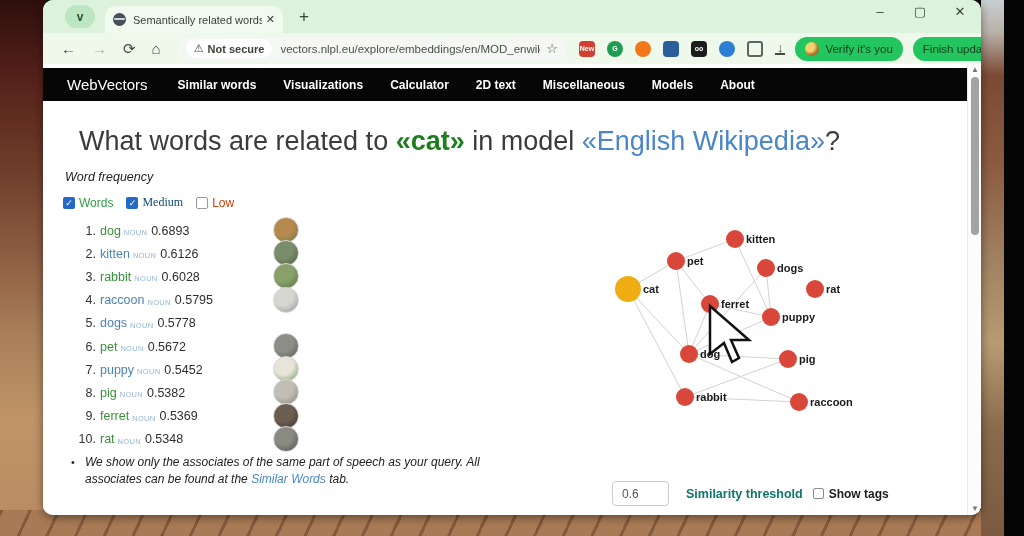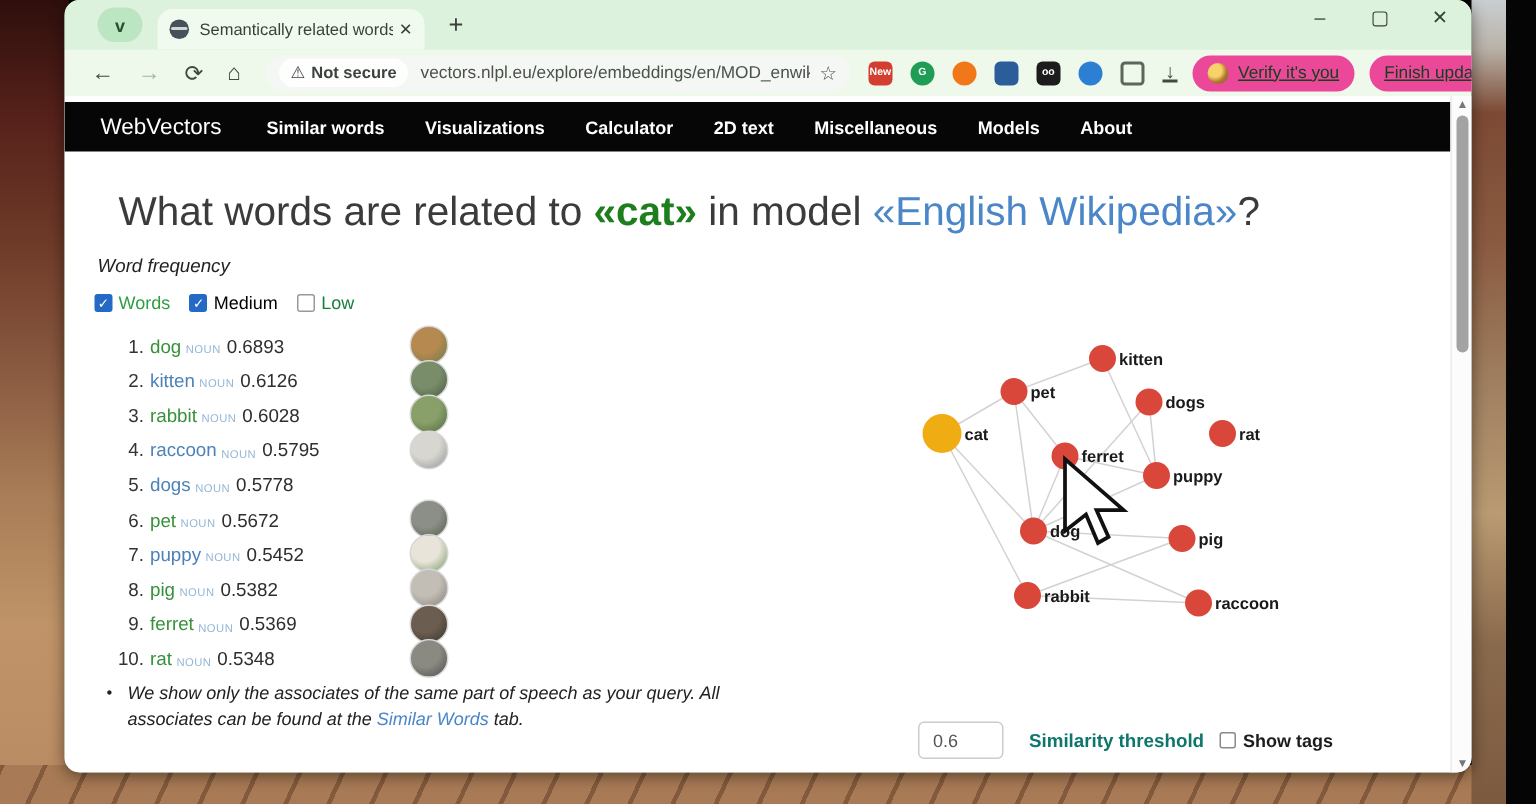--- a/index.html
+++ b/index.html
@@ -44,22 +44,22 @@
   .secure-chip .warn { font-size:11px; margin-right:4px; font-weight:normal; }
   .url-text { font-size:11.5px; color:#4a524a; margin-left:8px; white-space:nowrap; overflow:hidden; flex:1; }
   .star { color:#4a524a; font-size:13px; margin-left:6px; }
   .ext-row { display:flex; align-items:center; gap:12px; margin-left:12px; }
   .ext { width:16px; height:16px; border-radius:4px; display:flex; align-items:center; justify-content:center;
     font-size:7px; color:#fff; font-weight:bold; }
   .ext.circle { border-radius:50%; }
   .ext.outline { background:transparent; border:2px solid #5b665c; border-radius:3px; }
   .vdiv { width:1px; height:16px; background:#bcd8bd; margin:0 2px; }
   .dl-ic { font-size:13px; color:#3f4a40; position:relative; padding:0 2px; border-bottom:2px solid #3f4a40; line-height:11px; }
-  .pill { height:24px; background:#ec4899; border-radius:13px; display:flex; align-items:center;
-    padding:0 10px; margin-left:10px; font-size:11.5px; color:#14401c; white-space:nowrap;text-decoration:underline; }
+  .pill { height:24px; background:#22c55e; border-radius:13px; display:flex; align-items:center;
+    padding:0 10px; margin-left:10px; font-size:11.5px; color:#14401c; white-space:nowrap; }
   .pill .badge { width:14px; height:14px; border-radius:50%; margin-right:6px;
     background:radial-gradient(circle at 35% 35%, #f5d36a 0 35%, #b7762d 60%, #3c6b33 100%); }
 
   
   .content { position:relative; height:451px; background:#fff; }
   .navbar { position:absolute; left:0; top:4px; width:924px; height:33px; background:#060606;
     display:flex; align-items:center; }
   .brand { color:#fff; font-size:15px; margin-left:24px; margin-right:30px; }
   .nav-item { color:#fff; font-size:12px; font-weight:bold; margin-right:27px; }
 
@@ -180,25 +180,25 @@
     <div class="page-title"><span>What words are related to </span><span class="q">«cat»</span><span> in model </span><span class="m">«English Wikipedia»</span><span>?</span></div>
 
     <div class="freq-label">Word frequency</div>
     <div class="freq-row" id="freq-row">
         <span class="freq-opt">
           <span class="cb on">✓</span>
           <span style="color: rgb(47, 158, 68);">Words</span>
         </span>
         <span class="freq-opt">
           <span class="cb on">✓</span>
-          <span style="color: #000000;">Medium</span>
+          <span style="color: #0c4a6e; font-family: Liberation Serif, serif;">Medium</span>
         </span>
         <span class="freq-opt">
           <span class="cb off"></span>
-          <span style="color: #15803d;">Low</span>
+          <span style="color: #c2410c;">Low</span>
         </span>
       </div>
 
     <div class="results" id="results">
         <div class="row">
           <span class="rank">1.</span>
           <a class="word high" href="#" style="text-decoration: none;">dog</a>
           <span class="pos">NOUN</span>
           <span class="score">0.6893</span>
           <span class="thumb" style="background: radial-gradient(circle at 38% 32%, rgb(181, 137, 79) 0px, rgb(181, 137, 79) 45%, rgb(107, 122, 74) 100%);"></span>

